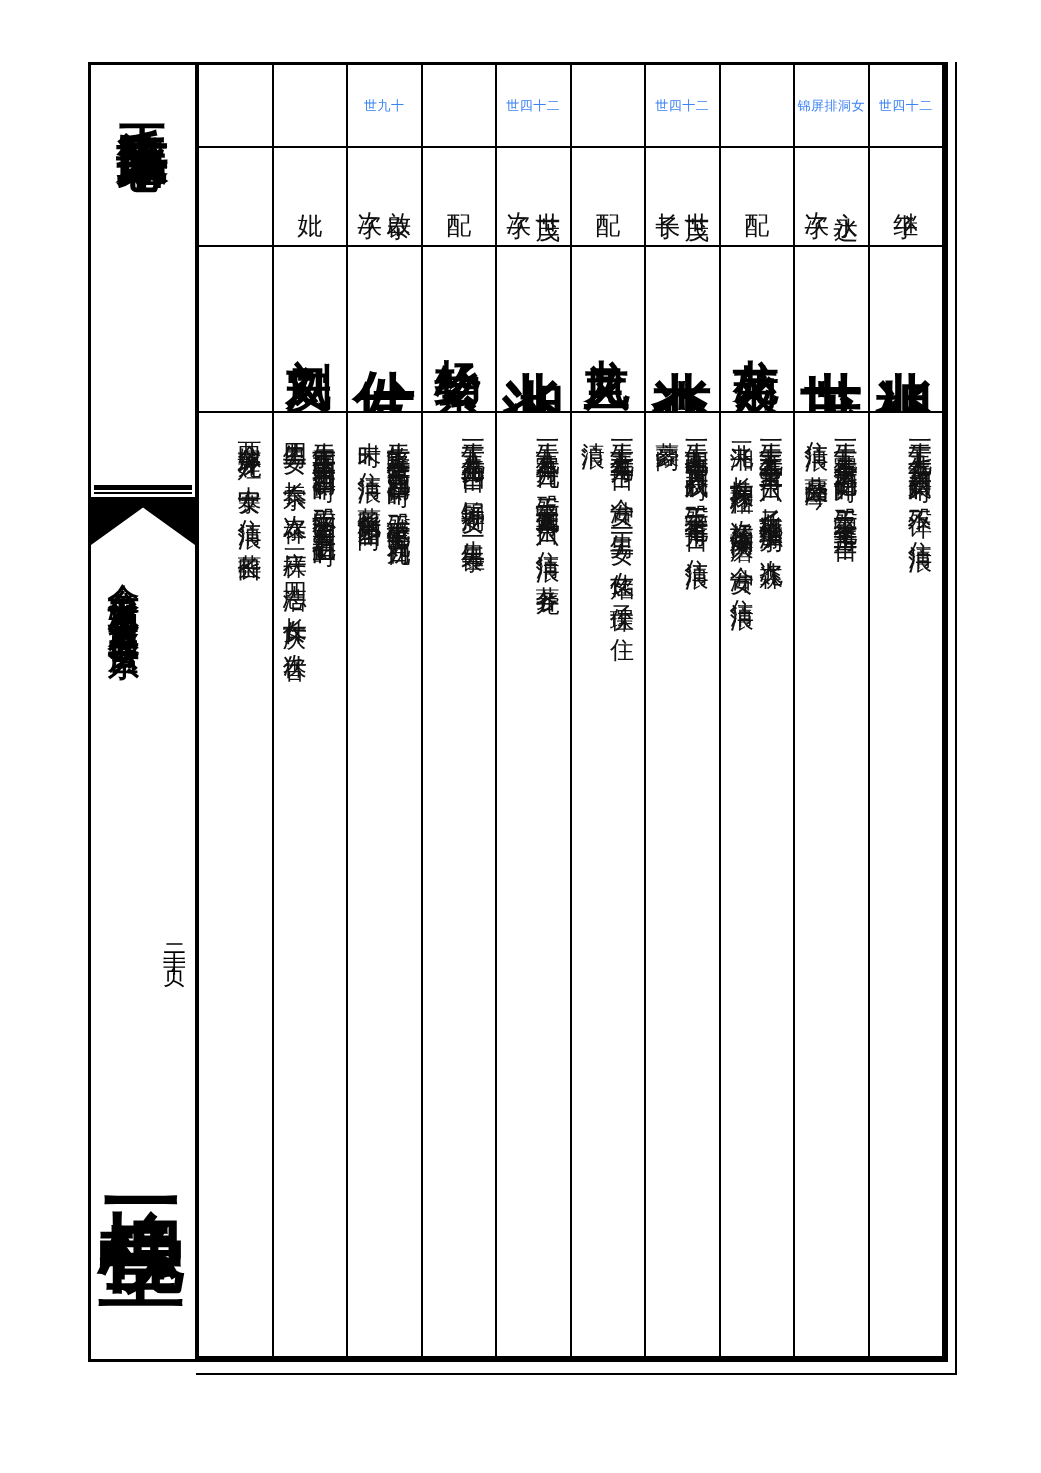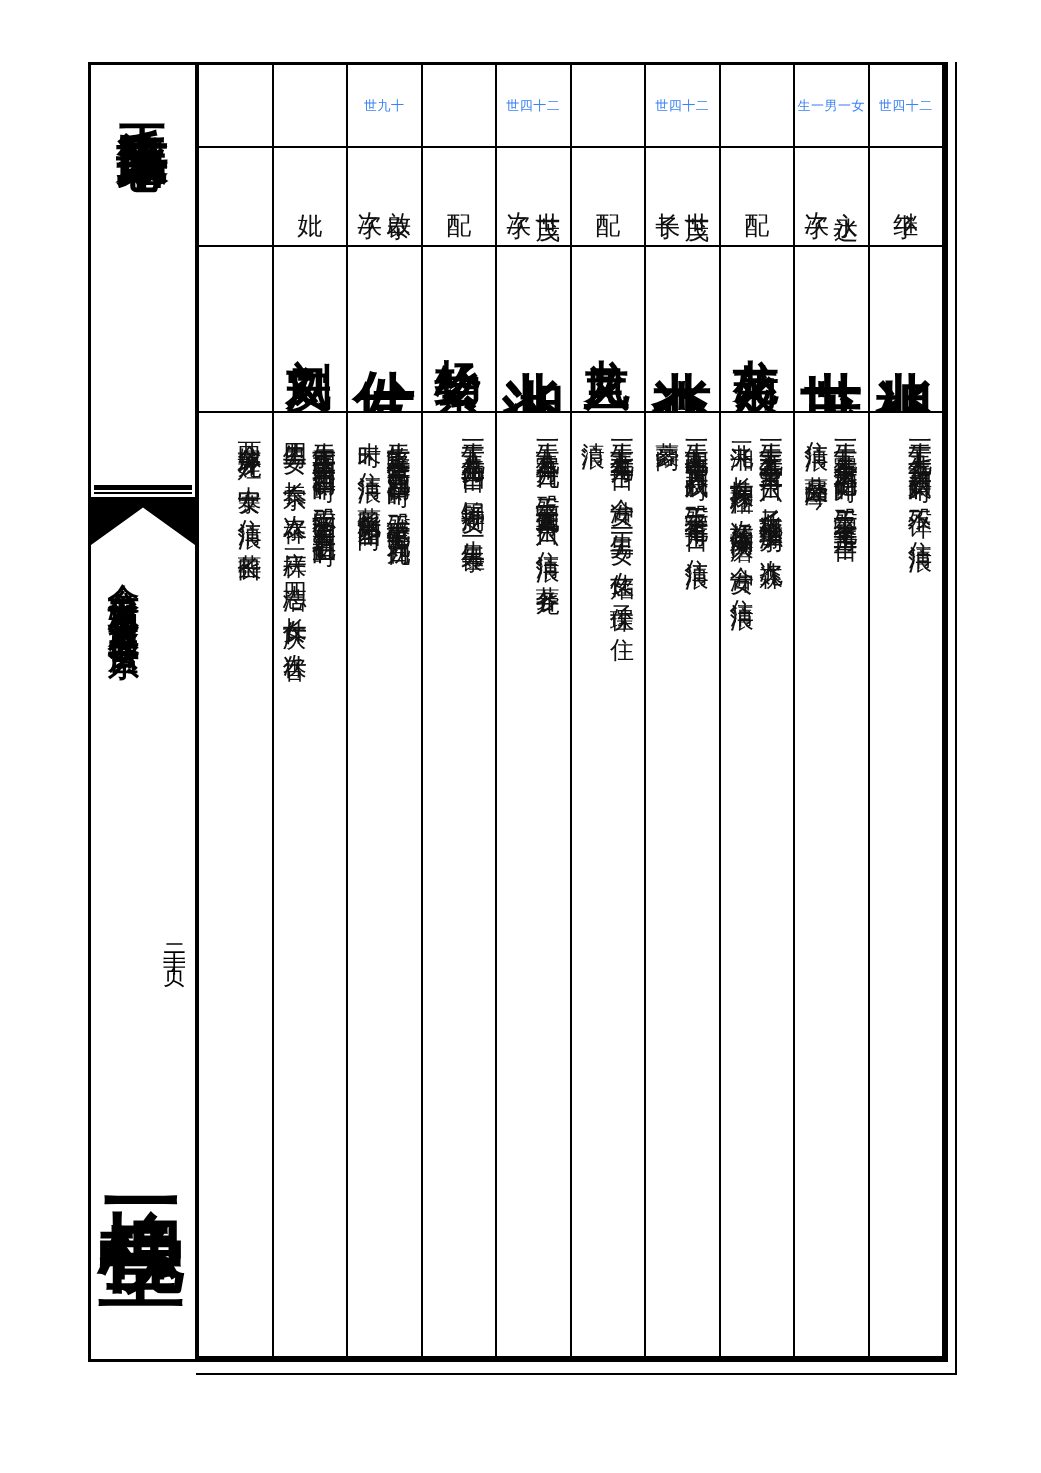--- a/index.html
+++ b/index.html
@@ -84,21 +84,21 @@
 <div class="gtable">
 
   <div class="c gen"></div>
   <div class="c gen"></div>
   <div class="c gen">世九十</div>
   <div class="c gen"></div>
   <div class="c gen">世四十二</div>
   <div class="c gen"></div>
   <div class="c gen">世四十二</div>
   <div class="c gen"></div>
-  <div class="c gen">生一男一女</div>
+  <div class="c gen">锦屏排洞女</div>
   <div class="c gen">世四十二</div>
 
   <div class="c rel">
       <div class="relpair">
         <div></div>
         <div></div>
       </div>
     </div>
   <div class="c rel">
       <div class="relpair">

